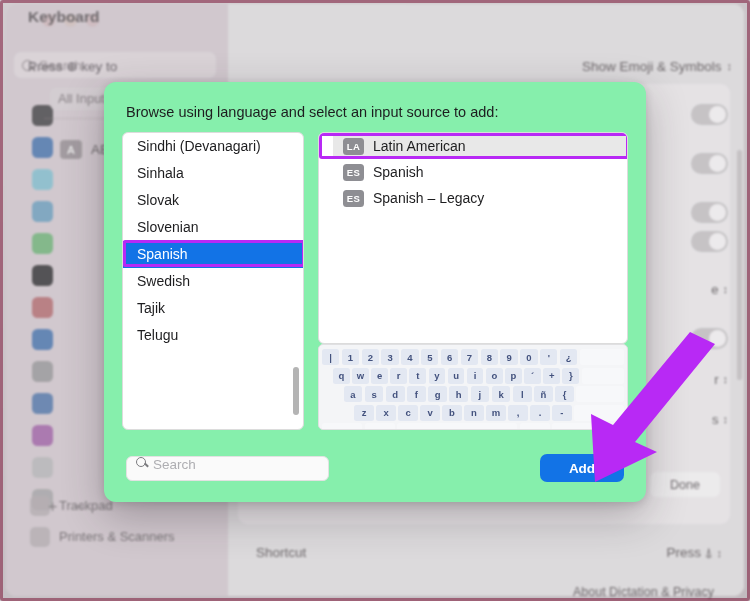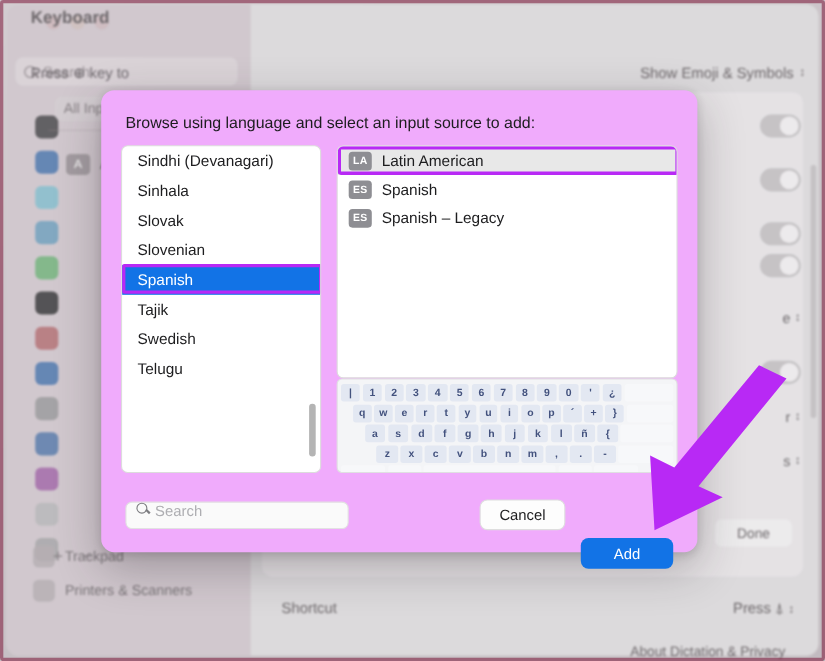--- a/index.html
+++ b/index.html
@@ -87,22 +87,22 @@
   }
   .abc-row { position:absolute; left: 60px; top: 140px; display:flex; align-items:center; gap:9px; }
   .abc-badge { width:22px; height:19px; border-radius:4px; background:#a69aa2; color:#fff; font-size:11px; display:flex; align-items:center; justify-content:center; }
   .abc-row .t { font-size: 13.5px; color:#6f666c; }
   .plusminus { position:absolute; left: 48px; top: 498px; display:flex; gap:18px; color:#8a7f86; font-size:16px; }
   .inner-divider { position:absolute; left: 44px; top: 118px; width: 170px; height:1px; background: rgba(160,148,156,.35); }
   .big-scroll { position:absolute; right: 8px; top: 150px; width: 5px; height: 230px; background: rgba(140,128,136,.28); border-radius: 3px; }
 
   
   .modal {
-    position: absolute; left: 92px; top: 82px; width: 542px; height: 420px;
-    background: #f0abfc; border-radius: 12px;
+    position: absolute; left: 104px; top: 82px; width: 542px; height: 420px;
+    background: #86efac; border-radius: 12px;
     box-shadow: 0 14px 42px rgba(40,30,40,0.30), 0 2px 8px rgba(40,30,40,0.16);
   }
   .modal-prompt {
     position: absolute; left: 22px; top: 22px;
     font-size: 14.5px; color: #1d1d1f;
   }
   .lists { position: absolute; left: 18px; top: 50px; width: 506px; height: 298px; display: flex; gap: 14px; }
 
   .lang-list {
     position: relative; width: 182px; height: 298px;
@@ -121,21 +121,21 @@
     position: absolute; right: 4px; bottom: 14px; width: 6px; height: 48px;
     background: #b4b4b4; border-radius: 3px;
   }
 
   .src-list {
     position: relative; width: 310px; height: 212px;
     background: #fff; border: 1px solid #dcdcdc; border-radius: 6px; overflow: hidden;
   }
   .src-item {
     height: 26px; display: flex; align-items: center; gap: 9px; padding-left: 10px;
-    font-size: 14px; color: #1d1d1f;
+    font-size: 14px; color: #1d1d1f; margin-left: 14px;
   }
   .src-item.sel { background: #e8e8e8; }
   .src-badge {
     width: 21px; height: 17px; border-radius: 3.5px; background: #8e8e93;
     color: #fff; font-size: 9.5px; font-weight: 700;
     display: flex; align-items: center; justify-content: center; letter-spacing: .3px;
   }
   .src-hl {
     position: absolute; left: 0; top: 0; width: 310px; height: 26px;
     border: 3px solid #b829f5; border-radius: 3px; pointer-events: none;
@@ -165,21 +165,21 @@
   }
   .dlg-search .mag2 { width: 10px; height: 10px; border: 1.7px solid #7c7c80; border-radius: 50%; position: relative; flex:none; }
   .dlg-search .mag2::after { content:''; position:absolute; width:5px; height:1.7px; background:#7c7c80; right:-4px; bottom:0; transform:rotate(45deg); }
   .dlg-search span { font-size: 13.5px; color: #aeaeb2; }
 
   .btn {
     position: absolute; top: 10px; height: 28px; border-radius: 7px;
     font-size: 13.5px; display: flex; align-items: center; justify-content: center;
   }
   .btn-cancel { right: 120px; width: 78px; background: #fdfdfd; border: 1px solid #dedede; color: #1d1d1f; }
-  .btn-add { right: 22px; width: 84px; background: #1273e6; color: #fff; font-weight: 400; margin-top: 35px; }
+  .btn-add { right: 22px; width: 84px; background: #1273e6; color: #fff; font-weight: 700; }
 
   .arrow { position: absolute; left: 583px; top: 330px; width: 166px; height: 158px; pointer-events: none; }
   .screen-border { position:absolute; inset:0; border: 3px solid #7b1638; border-radius: 3px; pointer-events:none; opacity:.55;}
 </style>
 </head>
 <body>
 
 <div id="root">
 
   <div class="bg-layer">
@@ -284,22 +284,22 @@
 
     <div class="lists">
 
       <div class="lang-list">
         <div id="lang-items">
             <div class="lang-item">Sindhi (Devanagari)</div>
             <div class="lang-item">Sinhala</div>
             <div class="lang-item">Slovak</div>
             <div class="lang-item">Slovenian</div>
             <div class="lang-item sel">Spanish</div>
+            <div class="lang-item">Swedish</div>
             <div class="lang-item">Tajik</div>
-            <div class="lang-item">Swedish</div>
             <div class="lang-item">Telugu</div>
           </div>
         <div class="lang-hl" id="lang-hl" style="top: 107px;"></div>
         <div class="lang-scroll"></div>
       </div>
 
       <div class="src-list">
         <div id="src-items">
             <div class="src-item sel">
               <div class="src-badge">LA</div>
@@ -389,21 +389,20 @@
           <div class="key blank w15"></div>
           <div class="key blank w20"></div>
         </div>
       </div>
 
     <div class="modal-footer">
       <div class="dlg-search">
         <div class="mag2"></div>
         <span>Search</span>
       </div>
-      <div class="btn btn-cancel">Cancel</div>
       <div class="btn btn-add">Add</div>
     </div>
   </div>
 
   <svg class="arrow" viewBox="0 0 166 158">
     <path d="M107 2 L132 14 L52 112 L74 122 L12 152 L8 84 L30 95 Z" fill="#b829f5"></path>
   </svg>
 
   <div class="screen-border"></div>
 </div>

